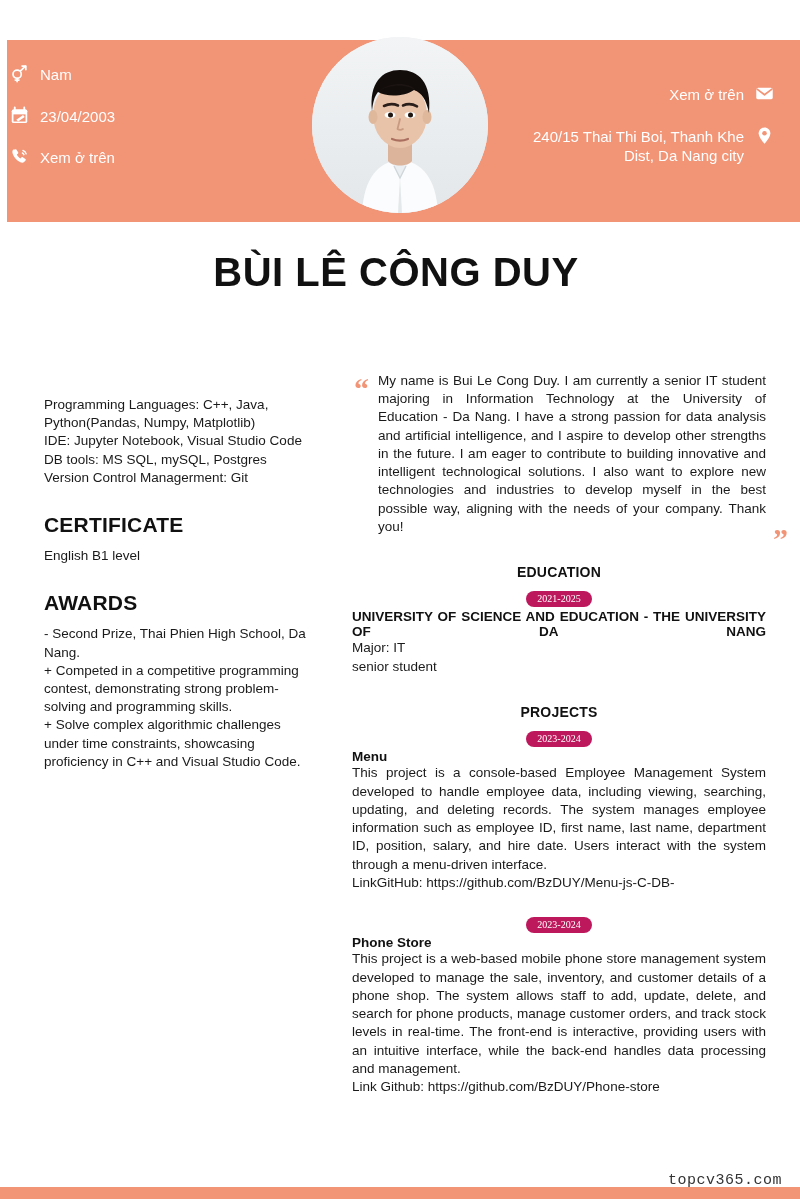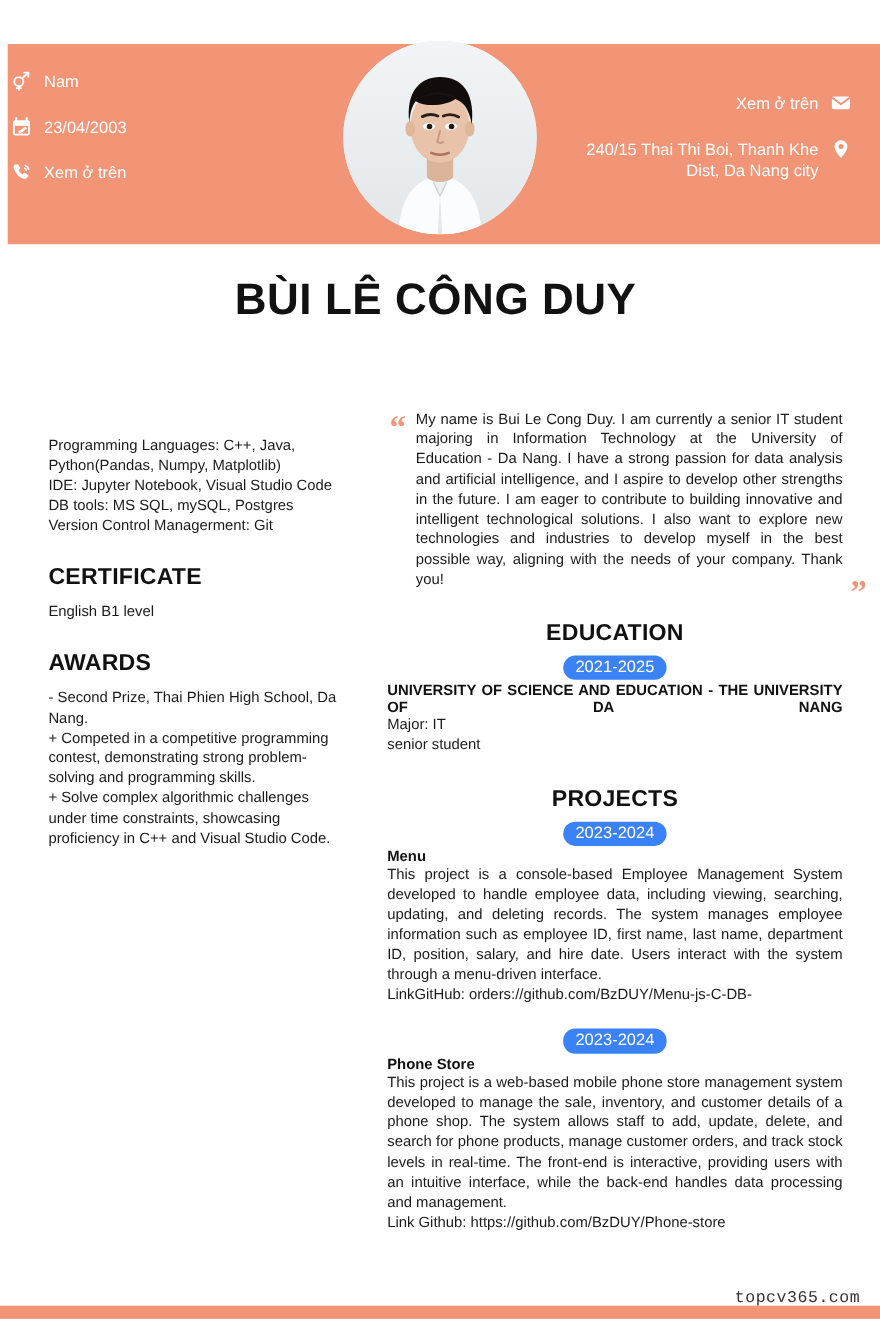--- a/index.html
+++ b/index.html
@@ -161,36 +161,37 @@
   .summary-text {
     font-size: 13.5px;
     line-height: 1.35;
     text-align: justify;
     margin: 0;
     color: #1a1a1a;
   }
 
   
   .sec-head-center {
-    font-size: 21px;
+    font-size: 14px;
     font-weight: bold;
     text-align: center;
     color: #111111;
     margin: 28px 0 8px 0;
     letter-spacing: 0.2px;
   }
   .date-pill-row { text-align: center; margin-bottom: 2px; }
   .date-pill {
     display: inline-block;
-    background: #3b82f6;
+    background: #be185d;
     color: #ffffff;
-    font-size: 15px;
+    font-size: 10px;
     padding: 2px 11px 3px 11px;
     border-radius: 11px;
     line-height: 1.15;
+    font-family: Liberation Serif, serif;
   }
   .entry-title {
     font-size: 13.5px;
     font-weight: bold;
     color: #111111;
     margin: 0;
     text-align: justify;
   }
   .entry-title.stretch {
     text-align: justify;
@@ -387,21 +388,21 @@
 
     <div>
       <div class="sec-head-center">PROJECTS</div>
 
       <div class="proj-block">
         <div class="date-pill-row">
           <span class="date-pill">2023-2024</span>
         </div>
         <p class="entry-title">Menu</p>
         <p class="entry-body">This project is a console-based Employee Management System developed to handle employee data, including viewing, searching, updating, and deleting records. The system manages employee information such as employee ID, first name, last name, department ID, position, salary, and hire date. Users interact with the system through a menu-driven interface.</p>
-        <p class="entry-line">LinkGitHub: orders://github.com/BzDUY/Menu-js-C-DB-</p>
+        <p class="entry-line">LinkGitHub: https://github.com/BzDUY/Menu-js-C-DB-</p>
       </div>
 
       <div class="proj-gap"></div>
 
       <div class="proj-block">
         <div class="date-pill-row">
           <span class="date-pill">2023-2024</span>
         </div>
         <p class="entry-title">Phone Store</p>
         <p class="entry-body">This project is a web-based mobile phone store management system developed to manage the sale, inventory, and customer details of a phone shop. The system allows staff to add, update, delete, and search for phone products, manage customer orders, and track stock levels in real-time. The front-end is interactive, providing users with an intuitive interface, while the back-end handles data processing and management.</p>

